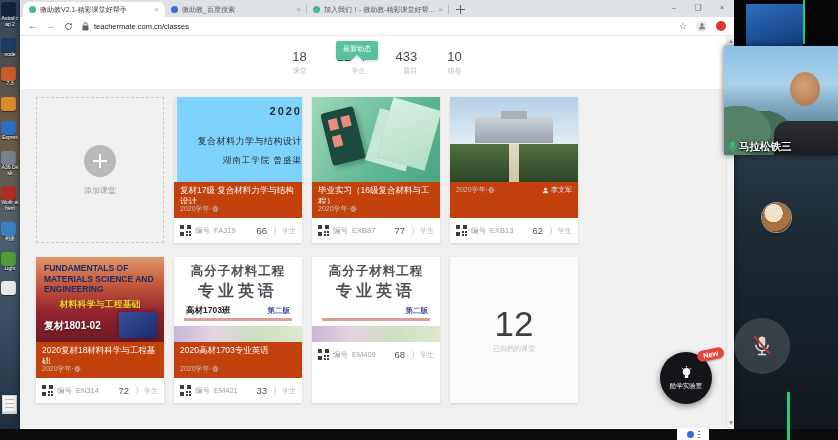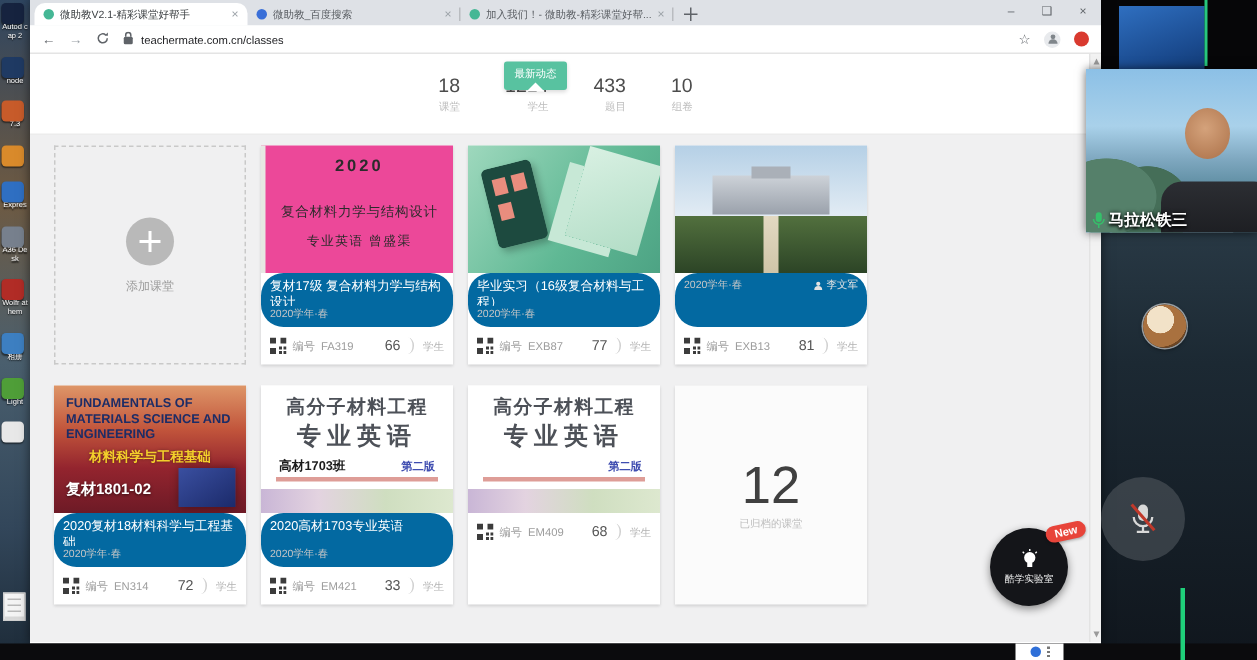--- a/index.html
+++ b/index.html
@@ -95,21 +95,21 @@
   .plus{width:32px;height:32px;border-radius:50%;background:#b9b9b9;position:relative;}
   .plus::before,.plus::after{content:"";position:absolute;background:#fff;left:50%;top:50%;}
   .plus::before{width:14px;height:2px;margin:-1px 0 0 -7px;}
   .plus::after{width:2px;height:14px;margin:-7px 0 0 -1px;}
   .add-lb{font-size:8px;color:#9a9a9a;}
 
   .card{width:128px;height:146px;background:#fff;box-shadow:0 1px 2px rgba(0,0,0,.14);cursor:pointer;}
   .cover{height:85px;position:relative;overflow:hidden;}
   .cl{position:relative;z-index:1;}
 
-  .cover-paper{background:#ec4899;color:#2b2b2b;text-align:center;padding-top:8px;
+  .cover-paper{background:#7dd3fc;color:#2b2b2b;text-align:right;padding-top:8px;
     font-family:"Liberation Serif","DejaVu Serif",serif;border-left:3px solid #e7e7e3;}
   .cover-paper .cl0{font-size:11px;font-weight:700;letter-spacing:2px;}
   .cover-paper .cl1{font-size:9px;margin-top:18px;letter-spacing:.5px;white-space:nowrap;}
   .cover-paper .cl2{font-size:8.5px;margin-top:7px;letter-spacing:1px;}
 
   .cover-green{background:linear-gradient(125deg,#9ed8bd,#5fb894 60%,#4da384);}
   .cover-green::before{content:"";position:absolute;left:14px;top:12px;width:34px;height:54px;border-radius:4px;
     transform:rotate(-14deg);background-color:#1d4a3f;
     background-image:linear-gradient(#e98d7e,#e98d7e),linear-gradient(#e98d7e,#e98d7e),linear-gradient(#e98d7e,#e98d7e);
     background-size:9px 11px,9px 11px,9px 11px;background-position:6px 8px,19px 8px,6px 25px;background-repeat:no-repeat;
@@ -134,21 +134,21 @@
 
   .cover-engbook{background:#fff;padding-top:6px;text-align:center;color:#4d5158;}
   .cover-engbook .cl0{font-size:12.5px;font-weight:800;letter-spacing:1px;}
   .cover-engbook .cl1{font-size:16px;font-weight:800;letter-spacing:4px;margin-top:1px;}
   .cover-engbook .cl2{position:absolute;left:12px;top:48px;font-size:8.5px;font-weight:700;color:#1c1c1c;text-align:right;}
   .cover-engbook .cl3{position:absolute;right:12px;top:49px;font-size:7.5px;font-weight:600;color:#3f4db0;margin-left:24px;}
   .cover-engbook::after{content:"";position:absolute;left:10px;right:10px;top:61px;height:3px;background:rgba(190,60,48,.5);}
   .cover-engbook::before{content:"";position:absolute;left:0;right:0;bottom:0;height:16px;
     background:linear-gradient(90deg,#c9b6d6,#e3d3e0 30%,#cfdec0 65%,#dde8cf);}
 
-  .band{height:36px;background:#0369a1;color:#fff;padding:3px 6px 4px;display:flex;flex-direction:column;justify-content:space-between;border-radius:15px;}
+  .band{height:36px;background:#c2410c;color:#fff;padding:3px 6px 4px;display:flex;flex-direction:column;justify-content:space-between;}
   .c-title{font-size:8.5px;line-height:1.3;max-height:22px;overflow:hidden;}
   .c-sub{display:flex;justify-content:space-between;align-items:center;font-size:7px;color:#c6c6c6;}
   .owner{display:flex;align-items:center;gap:2px;color:#e2e2e2;}
   .cfoot{height:25px;display:flex;align-items:center;padding:0 6px;gap:4px;}
   .code-lb,.code-v{font-size:7.5px;color:#9d9d9d;}
   .code-v{flex:1;}
   .count{font-size:9.5px;color:#555;}
   .arc{width:5px;height:11px;border-right:1.2px solid #cfcfcf;border-radius:0 80% 80% 0/0 50% 50% 0;margin-right:2px;}
   .slabel{font-size:7px;color:#b3b3b3;}
 
@@ -316,21 +316,21 @@
 
       <div class="grid" id="cards">
         <div class="add-card">
           <div class="plus"></div>
           <div class="add-lb">添加课堂</div>
         </div>
         <div class="card">
     <div class="cover cover-paper">
               <div class="cl cl0">2020</div>
               <div class="cl cl1">复合材料力学与结构设计</div>
-              <div class="cl cl2">专业英语 曾盛渠</div>
+              <div class="cl cl2">湖南工学院 曾盛渠</div>
             </div>
     <div class="band">
       <div class="c-title">复材17级 复合材料力学与结构设计</div>
       <div class="c-sub">
         <span class="c-term">2020学年·春</span>
 
       </div>
     </div>
     <div class="cfoot">
       <svg width="11" height="11" viewBox="0 0 11 11" fill="#3c3c3c">
@@ -394,21 +394,21 @@
         <rect width="4" height="4"></rect>
                 <rect x="7" width="4" height="4"></rect>
                 <rect y="7" width="4" height="4"></rect>
         <rect x="6" y="6" width="2" height="2"></rect>
                 <rect x="9" y="6" width="2" height="2"></rect>
                 <rect x="6" y="9" width="2" height="2"></rect>
                 <rect x="9" y="9" width="2" height="2"></rect>
       </svg>
       <span class="code-lb">编号</span>
       <span class="code-v">EXB13</span>
-      <span class="count">81</span>
+      <span class="count">62</span>
       <span class="arc"></span>
       <span class="slabel">学生</span>
     </div>
   </div>
           <div class="card">
     <div class="cover cover-redbook">
               <div class="cl cl0">FUNDAMENTALS OF MATERIALS SCIENCE AND ENGINEERING</div>
               <div class="cl cl1">材料科学与工程基础</div>
               <div class="cl cl2">复材1801-02</div>
             </div>

